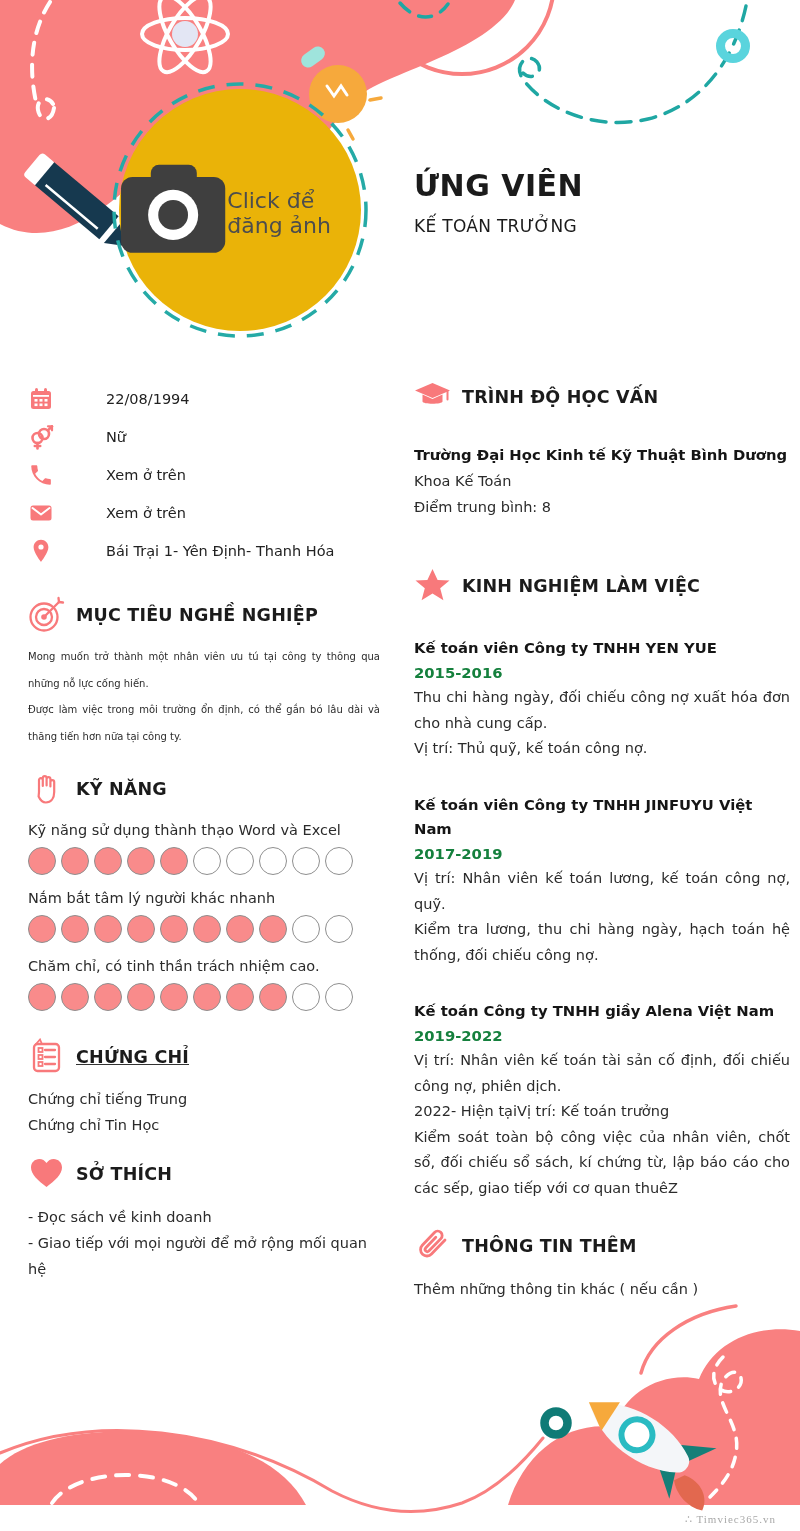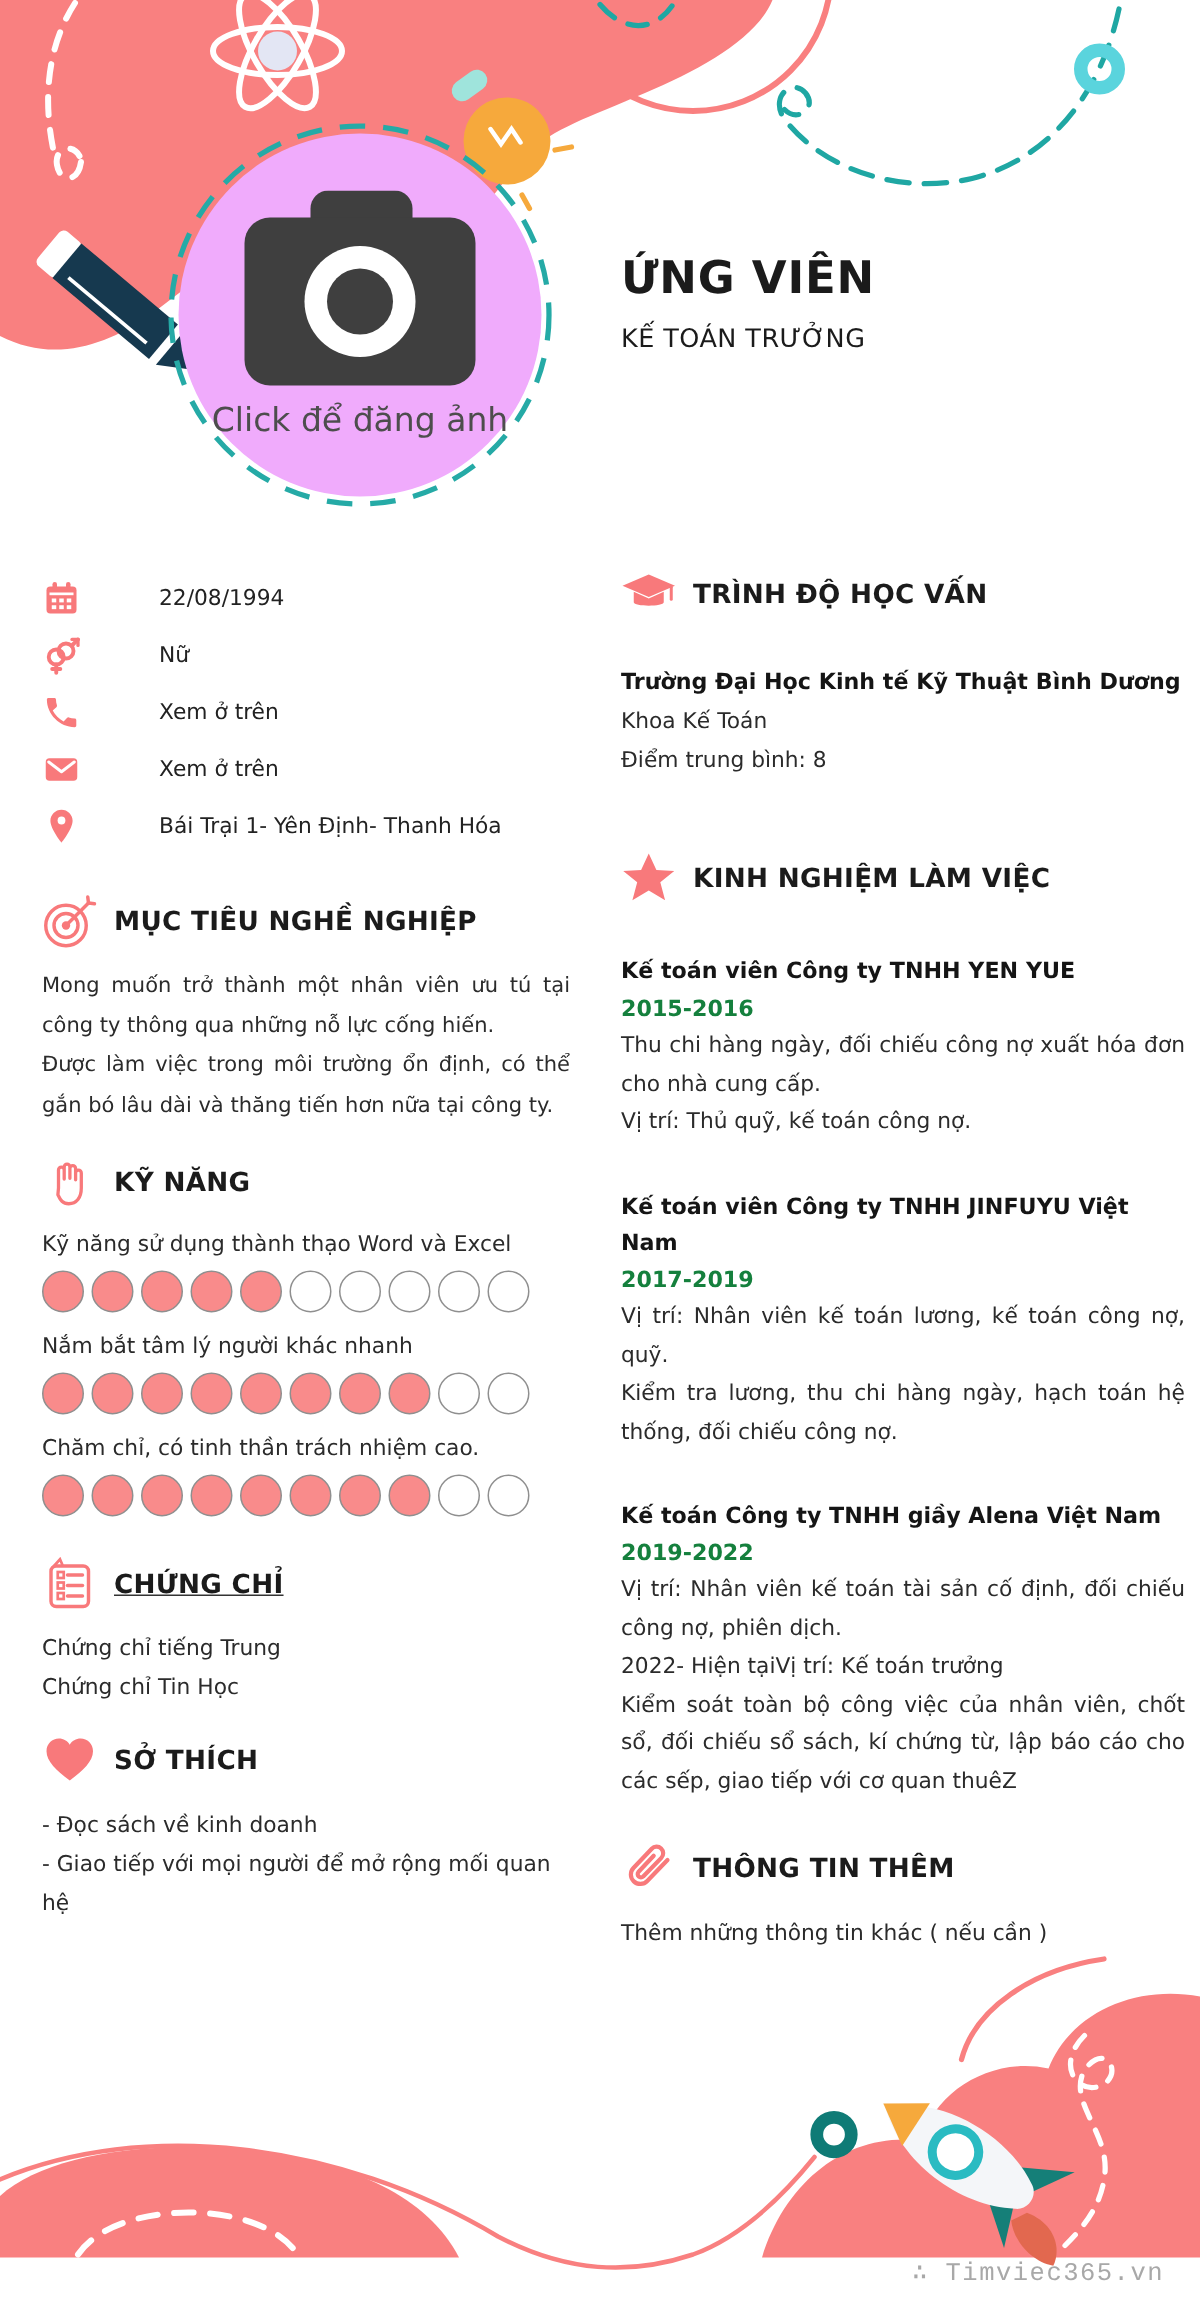--- a/index.html
+++ b/index.html
@@ -12,21 +12,21 @@
   }
   svg { display:block; }
   .deco { position:absolute; left:0; pointer-events:none; }
   .deco-top { top:0; }
   .deco-bottom { top:1301px; }
 
   
   .photo-wrap { position:absolute; left:112px; top:82px; width:256px; height:256px; cursor:pointer; }
   .photo-circle {
     position:absolute; left:7px; top:7px; width:242px; height:242px; border-radius:50%;
-    background:#f0abfc; display:flex; flex-direction:column; align-items:center; justify-content:center;
+    background:#eab308; display:flex; flex-direction:row; align-items:center; justify-content:center;
   }
   .photo-ring { position:absolute; left:0; top:0; }
   .photo-label { margin-top:6px; font-size:22px; color:#4D4D4D; }
 
   
   .header-text { position:absolute; left:414px; top:168px; }
   .cv-name { font-size:30px; font-weight:700; color:#1b1b1b; letter-spacing:.5px; }
   .cv-title { margin-top:13px; font-size:17px; color:#1b1b1b; letter-spacing:.3px; }
 
   
@@ -37,21 +37,21 @@
   .info-row { display:flex; align-items:center; height:38px;gap:40px; }
   .info-row .ic { width:26px; height:26px; flex:0 0 26px; color:#F8797B; }
   .info-row .val { margin-left:12px; font-size:14.5px; color:#222; }
 
   
   .sec-head { display:flex; align-items:center; }
   .sec-head .ic { width:37px; height:37px; flex:0 0 37px; color:#F8797B; }
   .sec-head .ttl { margin-left:11px; font-size:17.5px; font-weight:700; color:#1b1b1b; letter-spacing:.2px; }
 
   .objective-head { margin-top:26px; }
-  .para { margin-top:11px; font-size:14px; line-height:26.5px; color:#2b2b2b; text-align:justify; }
+  .para { margin-top:11px; font-size:10px; line-height:26.5px; color:#2b2b2b; text-align:justify; }
   .para + .para { margin-top:0; }
 
   .skills-head { margin-top:20px; }
   .skill-label { margin-top:15px; font-size:14.5px; color:#2b2b2b; }
   .dots { display:flex; margin-top:9px; }
   .dot { width:28px; height:28px; border-radius:50%; border:1px solid #8f8f8f; background:#fff; margin-right:5px; }
   .dot.filled { background:#F98B8B; }
 
   .certs-head { margin-top:27px;text-decoration:underline; }
   .plain-line { margin-top:0; font-size:14.5px; line-height:25.5px; color:#2b2b2b; }
@@ -69,22 +69,22 @@
   .exp-block { margin-top:31px; }
   .exp-role { font-size:14.8px; font-weight:700; color:#151515; line-height:24.5px; }
   .exp-period { font-size:14.8px; font-weight:700; color:#15803d; line-height:24.5px; }
   .exp-line { font-size:14.5px; line-height:25.5px; color:#2b2b2b; text-align:justify; }
   .extra-head { margin-top:26px; }
   .extra-text { margin-top:17px; font-size:14.5px; color:#2b2b2b; }
 
   
   .footer-brand {
     position:absolute; right:24px; bottom:5px;
-    font-family:Liberation Mono, monospace;
-    font-size:17px; color:#A8A8A8; letter-spacing:1px;
+    font-family:Liberation Serif, serif;
+    font-size:11px; color:#A8A8A8; letter-spacing:1px;
   }
 </style>
 </head>
 <body>
 
 <div class="page">
 
   <svg class="deco deco-top" width="800" height="372" viewBox="0 0 800 372">
 
     <circle cx="462" cy="-18" r="92" fill="none" stroke="#F98080" stroke-width="4"></circle>

